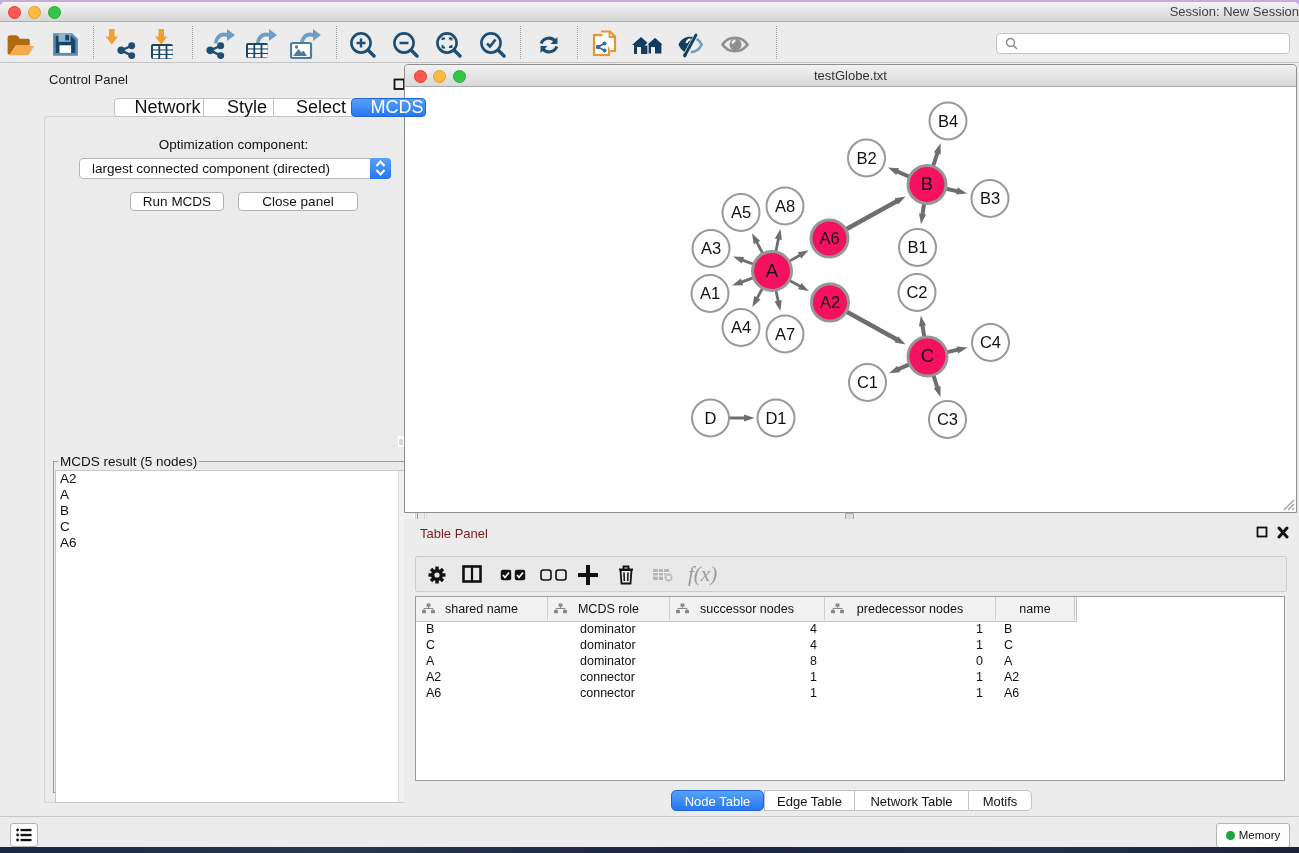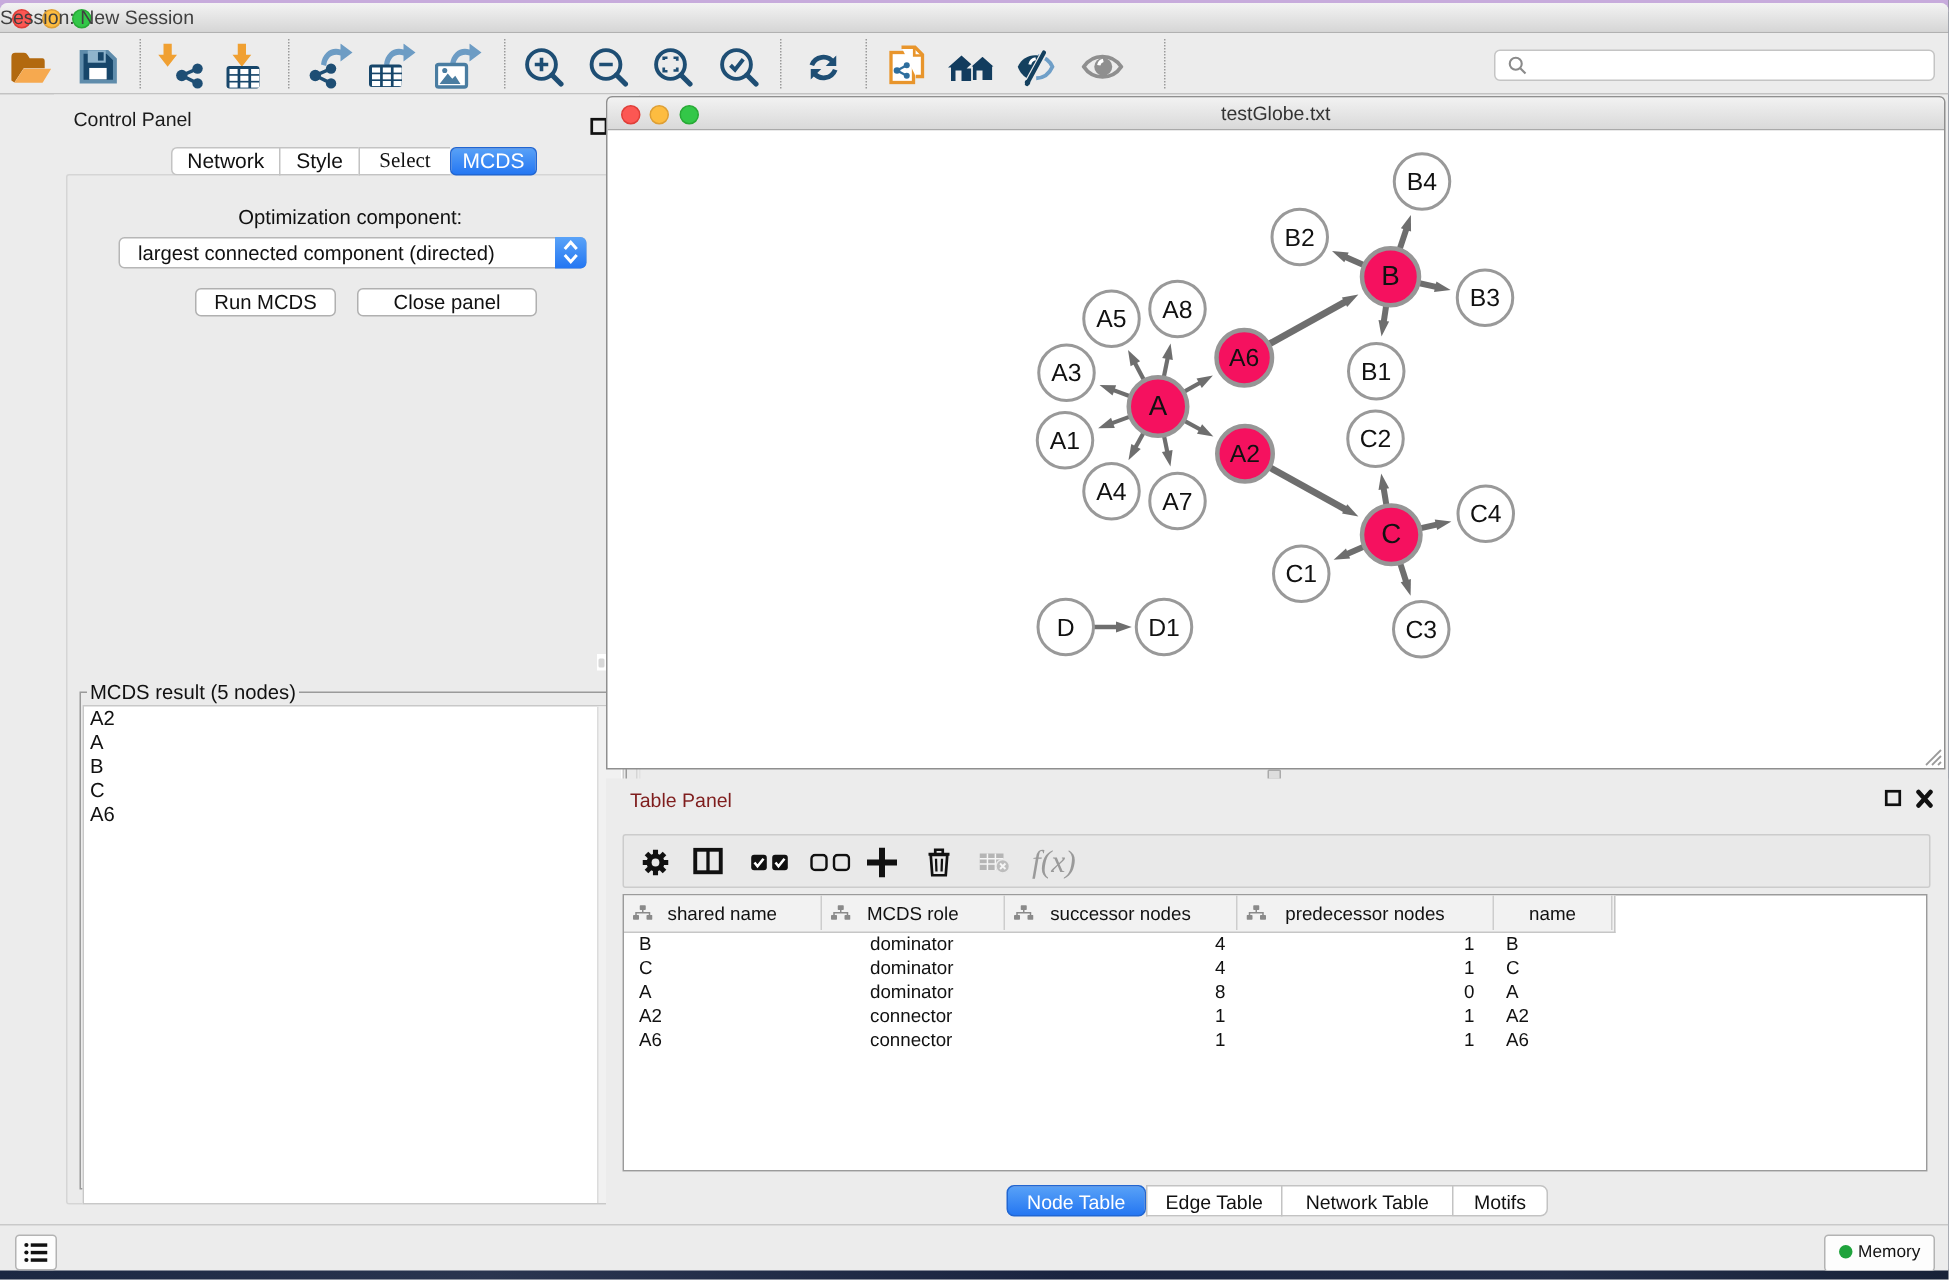--- a/index.html
+++ b/index.html
@@ -8,37 +8,37 @@
 #desktop-top{position:absolute;left:0;top:0;width:1299px;height:8px;background:#c7abdc;}
 #win{position:absolute;left:0;top:2px;width:1299px;height:845px;background:#ececec;
   border-radius:5px 5px 0 0;overflow:hidden;}
 
 #titlebar{position:absolute;left:0;top:0;width:1299px;height:19px;
   background:linear-gradient(#f3f3f3,#d6d6d6);border-bottom:1px solid #b1b1b1;border-radius:5px 5px 0 0;}
 .tl{position:absolute;border-radius:50%;width:11px;height:11px;top:4px;}
 #titlebar .t1{left:8px;background:#fc5753;border:0.5px solid #df3e38;}
 #titlebar .t2{left:28px;background:#fdbc40;border:0.5px solid #de9f34;}
 #titlebar .t3{left:48px;background:#33c748;border:0.5px solid #27aa35;}
-#titletext{position:absolute;left:0;top:2px;width:1299px;text-align:left;
+#titletext{position:absolute;left:0;top:2px;width:1299px;text-align:right;
   font-size:13px;color:#404040;}
 
 #toolbar{position:absolute;left:0;top:20px;width:1299px;height:40px;background:#ececec;
   border-bottom:1px solid #c3c3c3;}
 .tsep{position:absolute;top:4px;height:33px;width:0;border-left:1px dotted #9a9a9a;}
 .ticon{position:absolute;top:0;}
 #searchbox{position:absolute;left:996px;top:11px;width:292px;height:19px;background:#fff;
   border:1px solid #c4c4c4;border-radius:4px;}
 
 #cp{position:absolute;left:0;top:61px;width:390px;height:755px;background:#ececec;border-right:1px solid #e2e2e2;margin-left:36px;}
 #cp-title{position:absolute;left:13px;top:9px;font-size:13px;color:#1a1a1a;}
 #cp-inner{position:absolute;left:8px;top:53px;width:379px;height:685px;background:#ebebeb;
   border:1px solid #d5d5d5;border-radius:2px;}
 #tabs{position:absolute;left:78px;top:35px;height:17px;display:flex;z-index:3;}
-.tab{height:17px;line-height:17px;font-size:14px;text-align:center;background:#fff;
-  border:1px solid #c3c3c3;border-right:none;color:#111;}
+.tab{height:17px;line-height:17px;font-size:18px;text-align:center;background:#fff;
+  border:1px solid #c3c3c3;border-right:none;color:#111;padding-left:17px;}
 .tab.first{border-radius:4px 0 0 4px;}
 .tab.sel{background:linear-gradient(#58a1f7,#2577f2);color:#fff;border:1px solid #2166d2;
   border-radius:4px;}
 #opt-label{position:absolute;left:0;top:74px;width:395px;text-align:center;font-size:13.5px;color:#111;}
 #combo{position:absolute;left:43px;top:95px;width:312px;height:21px;background:#fff;
   border:1px solid #b6b6b6;border-radius:4px;box-sizing:border-box;}
 #combo .txt{position:absolute;left:12px;top:2px;font-size:13.5px;color:#111;}
 #combo .step{position:absolute;right:-1px;top:-1px;width:21px;height:21px;
   background:linear-gradient(#5aa3f8,#2376f2);border-radius:0 4px 4px 0;}
 .btn{position:absolute;height:19px;background:#fff;border:1px solid #b0b0b0;border-radius:4px;
@@ -251,21 +251,21 @@
   <div id="cp">
     <div id="cp-title">Control Panel</div>
     <svg style="position:absolute;left:357px;top:15px" width="34" height="13" viewBox="0 0 34 13">
 <rect x="1.5" y="1.5" width="9.5" height="9.5" fill="none" stroke="#111" stroke-width="1.8"></rect>
 <path d="M22 2 L30 11 M30 2 L22 11" stroke="#111" stroke-width="3" stroke-linecap="round"></path>
       </svg>
     <div id="cp-inner"></div>
     <div id="tabs">
       <div class="tab first" style="width:71px;">Network</div>
       <div class="tab" style="width:52px;">Style</div>
-      <div class="tab" style="width:60px;font-family:Liberation Serif, serif;">Select</div>
+      <div class="tab" style="width:60px;">Select</div>
       <div class="tab sel" style="width:56px;">MCDS</div>
     </div>
     <div id="opt-label">Optimization component:</div>
     <div id="combo">
       <div class="txt">largest connected component (directed)</div>
       <div class="step">
           <svg style="position:absolute;left:4px;top:2px" width="13" height="16" viewBox="0 0 13 16">
 <path d="M2.5 6 L6.5 1.5 L10.5 6" fill="none" stroke="#fff" stroke-width="2"></path>
 <path d="M2.5 10 L6.5 14.5 L10.5 10" fill="none" stroke="#fff" stroke-width="2"></path>
           </svg>

